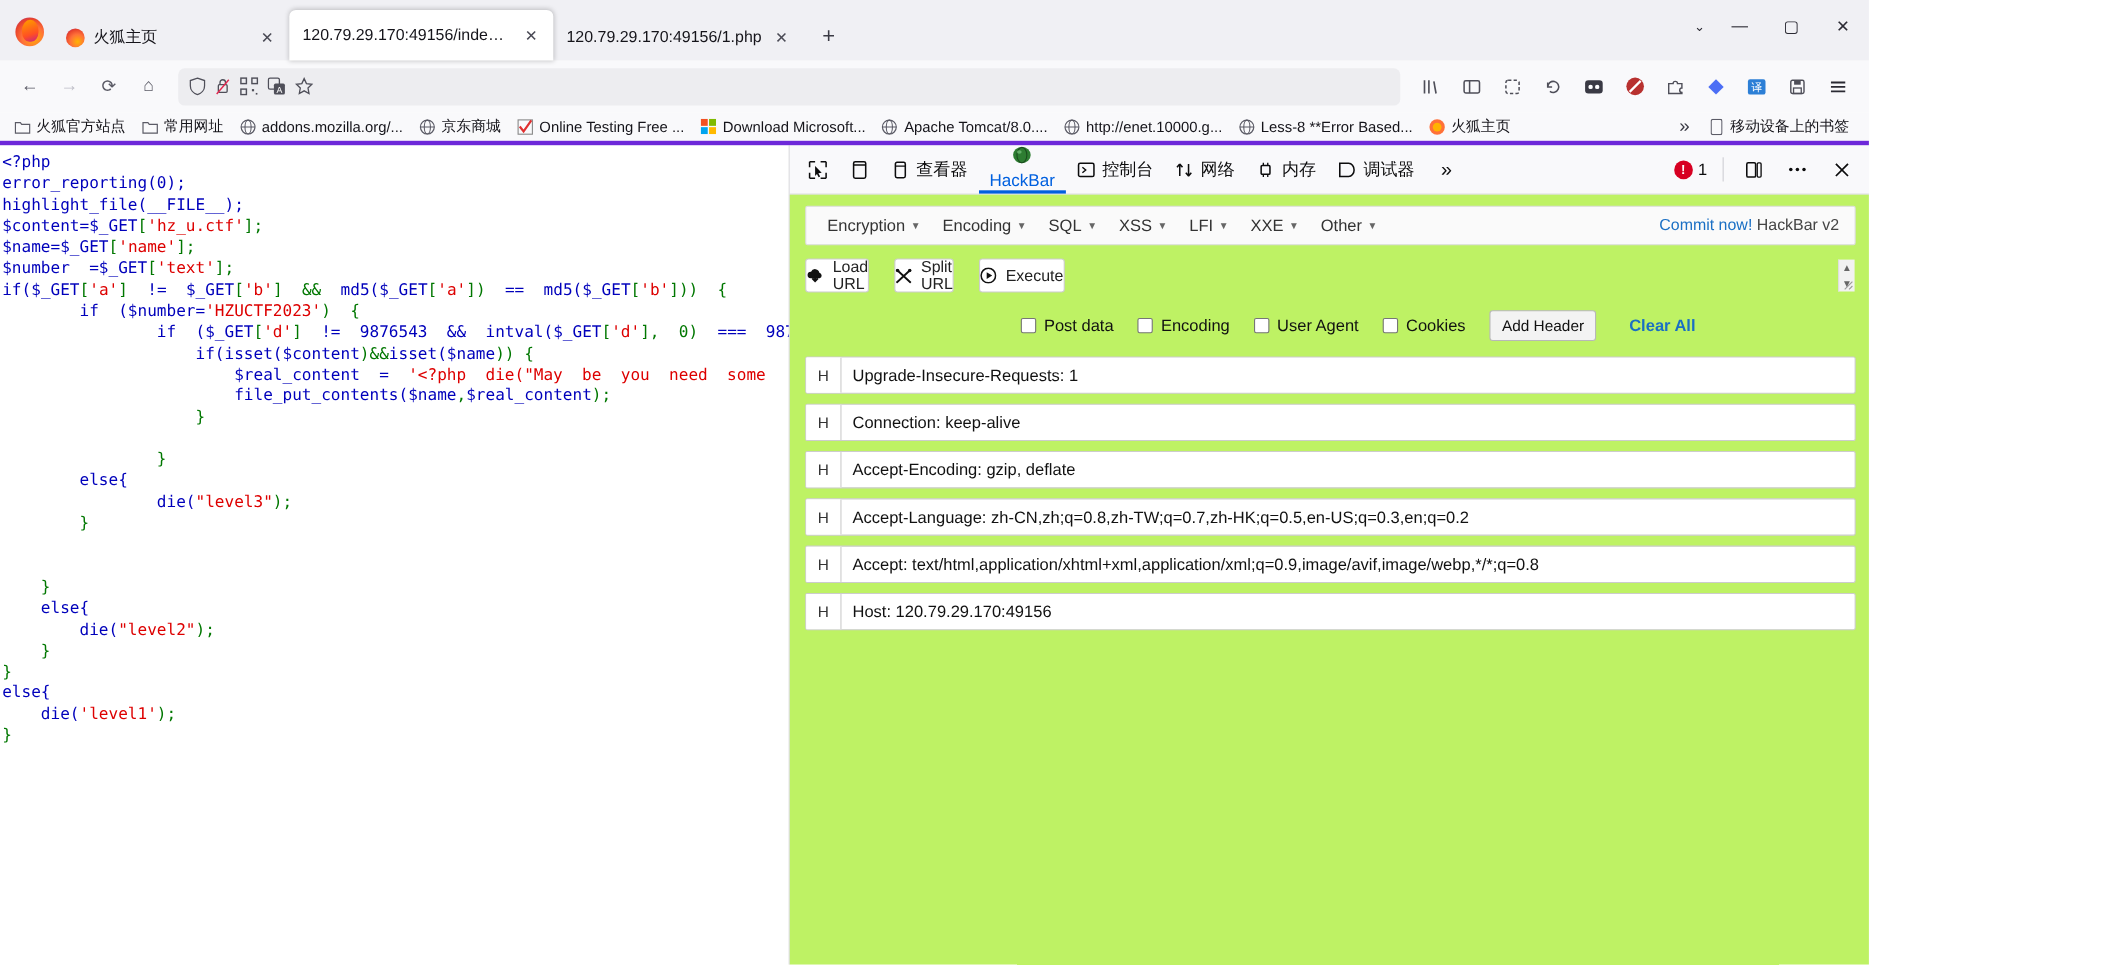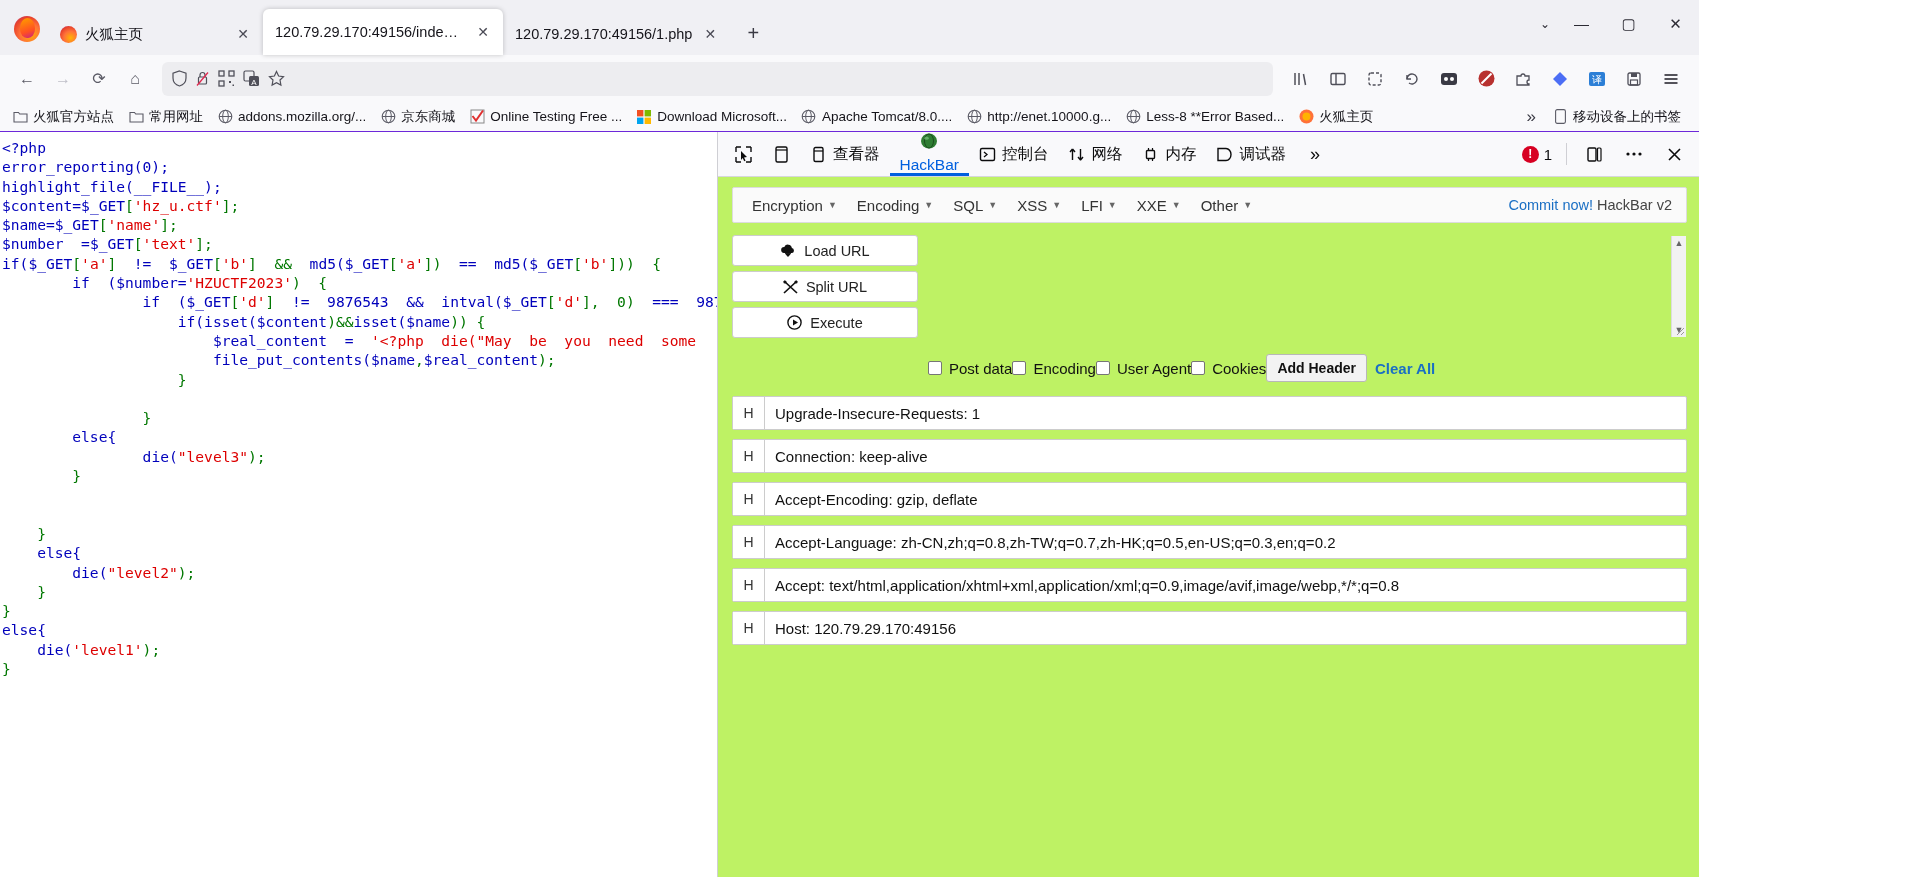--- a/index.html
+++ b/index.html
@@ -82,21 +82,21 @@
     overflow: hidden; line-height: 20px; min-width: 0;
   }
   .urlbar .urltext .dim { color: #8f8f9d; }
   .urlbar .icn { flex: none; display: flex; align-items: center; color: #4f4f59; }
   .navright { display: flex; align-items: center; gap: 1px; flex: none; }
   .navright .navbtn { width: 36px; }
 
   
   .bookmarks {
     height: 30px; background: #f9f9fb; display: flex; align-items: center;
-    padding: 0 6px; gap: 2px; border-bottom: 1px solid #6d28d9; flex: none;
+    padding: 0 6px; gap: 2px; border-bottom: 4px solid #6d28d9; flex: none;
     font-size: 13.5px; color: #15141a; position: relative;
   }
   .bm { display: flex; align-items: center; gap: 5px; padding: 3px 6px; border-radius: 4px; white-space: nowrap; }
   .bm .bmi { width: 16px; height: 16px; flex: none; display: flex; align-items: center; justify-content: center; }
   .bm-overflow { margin-left: auto; display: flex; align-items: center; gap: 10px; padding-right: 6px; }
 
   
   .main { flex: 1 1 auto; display: flex; min-height: 0; background: #fff; }
   .content {
     width: 718px; flex: none; background: #fff; overflow: hidden;
@@ -135,47 +135,47 @@
   .hb-menubar {
     border: 1px solid #dcdcdc; background: #fafafa; height: 36px; display: flex;
     align-items: center; padding: 0 10px; gap: 2px; border-radius: 2px;
   }
   .hb-menu { font-size: 15px; color: #333; padding: 4px 9px; display: flex; align-items: center; gap: 5px; }
   .hb-menu .caret { font-size: 9px; color: #666; }
   .hb-commit { margin-left: auto; font-size: 14.5px; color: #1a6fc4; padding-right: 4px; }
   .hb-commit .v2 { color: #444; }
 
   .hb-row { display: flex; gap: 14px; margin-top: 12px; }
-  .hb-buttons { display: flex; flex-direction: column; gap: 5px; width: 186px; flex: none; }
+  .hb-buttons { display: flex; flex-direction: row; gap: 23px; width: 186px; flex: none; }
   .hb-btn {
     height: 31px; border: 1px solid #ccc; border-radius: 3px; background: #fff;
     display: flex; align-items: center; justify-content: center; gap: 8px;
     font-size: 14.5px; color: #222;
   }
   .hb-url-wrap { flex: 1 1 auto; position: relative; min-width: 0; }
   .hb-url {
     width: 100%; height: 83px; border: 1px solid #bcbcbc; border-radius: 2px;
     padding: 7px 20px 7px 9px; font-size: 14.6px; line-height: 20.5px;
     color: #222; font-family: "Liberation Sans", sans-serif;
     word-break: break-all; overflow: hidden; background: #fff;
   }
   .hb-scroll {
     position: absolute; right: 1px; top: 1px; bottom: 1px; width: 15px;
     background: #f2f2f2; border-left: 1px solid #dcdcdc;
     display: flex; flex-direction: column; align-items: center; justify-content: space-between;
     font-size: 9px; color: #666; padding: 2px 0;
   }
   .hb-resize { position: absolute; right: 2px; bottom: 2px; width: 9px; height: 9px; }
 
-  .hb-checks { display: flex; align-items: center; margin: 16px 0 0 196px; }
+  .hb-checks { display: flex; align-items: center; gap: 22px; margin: 16px 0 0 196px; }
   .hb-check { display: flex; align-items: center; gap: 7px; font-size: 15px; color: #111; }
   .hb-check .box { width: 14px; height: 14px; border: 1px solid #767676; border-radius: 2px; background: #fff; flex: none; }
   .hb-addhdr {
     border: 1px solid #b8b8b8; border-radius: 3px; background: #f3f3f3; padding: 5px 10px;
-    font-size: 14px; color: #111; font-weight: bold;
+    font-size: 14px; color: #111;
   }
   .hb-clear { font-size: 15px; color: #1a6fc4; margin-left: 8px; font-weight: bold; }
 
   .hb-headers { margin-top: 14px; display: flex; flex-direction: column; gap: 9px; }
   .hdr-row { display: flex; height: 34px; border: 1px solid #cccccc; border-radius: 2px; background: #fff; }
   .hdr-tag {
     width: 32px; flex: none; display: flex; align-items: center; justify-content: center;
     border-right: 1px solid #cccccc; font-size: 14px; color: #333; background: #fff;
   }
   .hdr-val { flex: 1 1 auto; display: flex; align-items: center; padding: 0 10px; font-size: 15px; color: #111; white-space: nowrap; overflow: hidden; }

